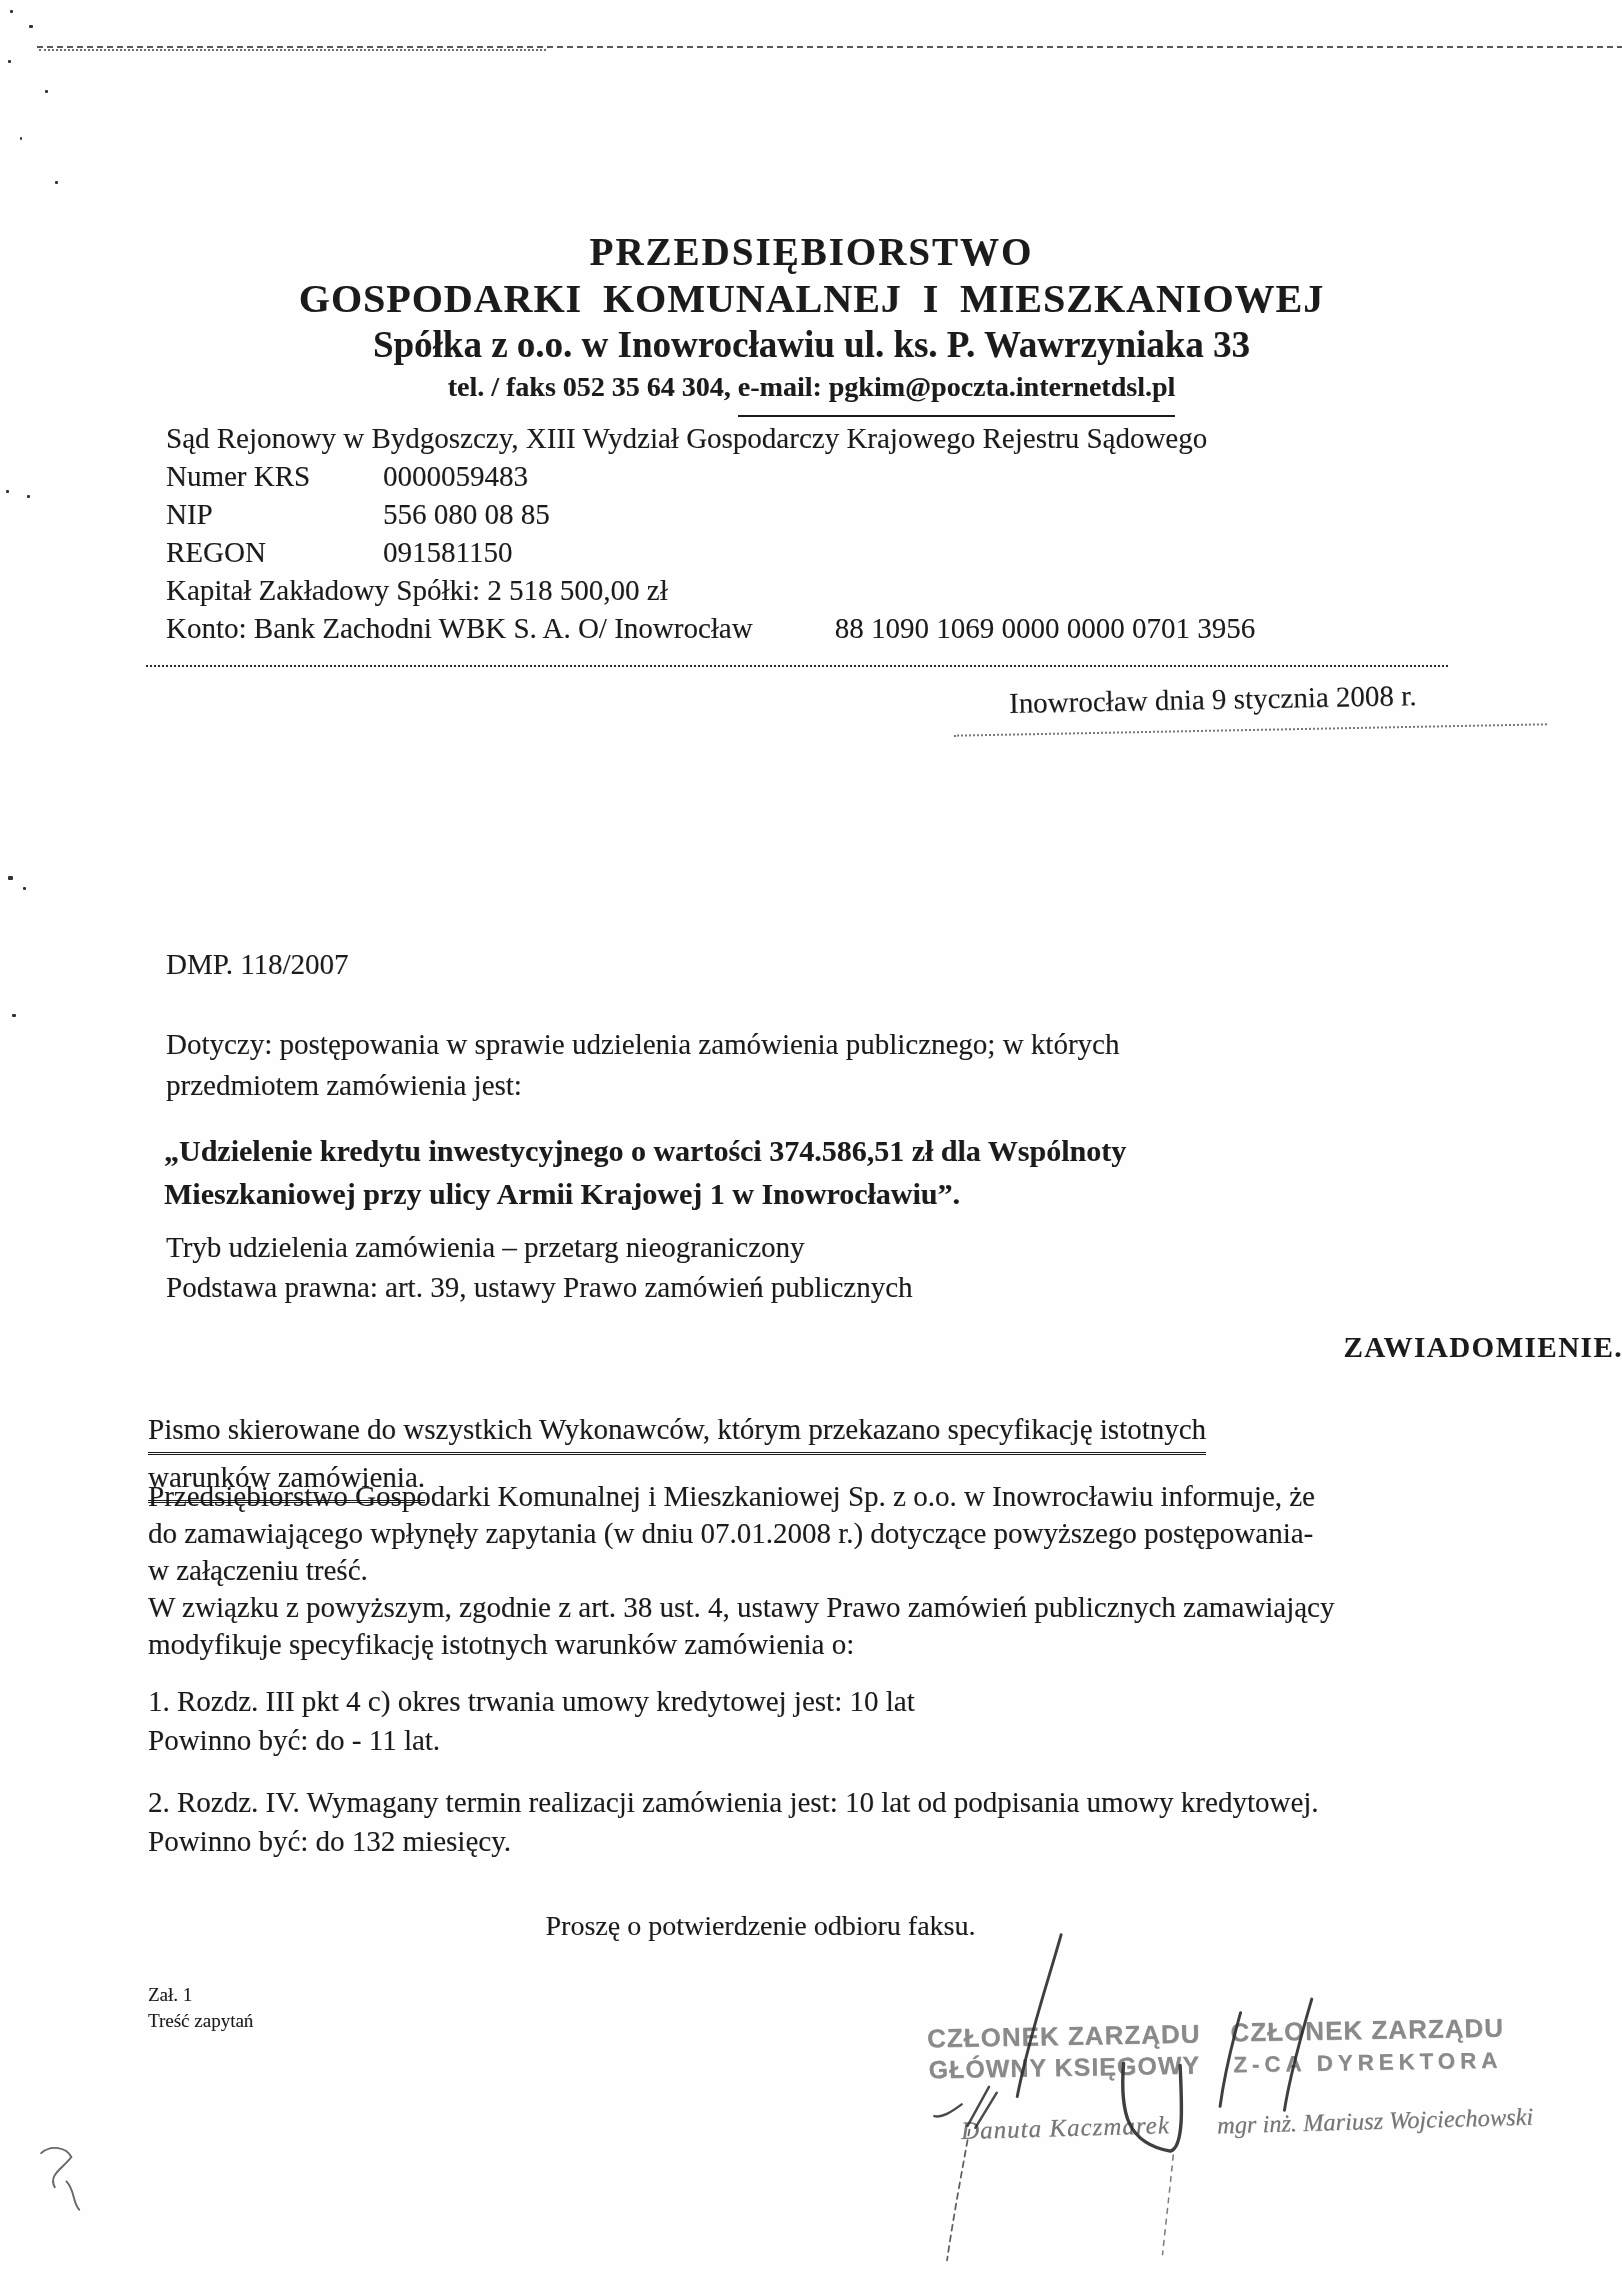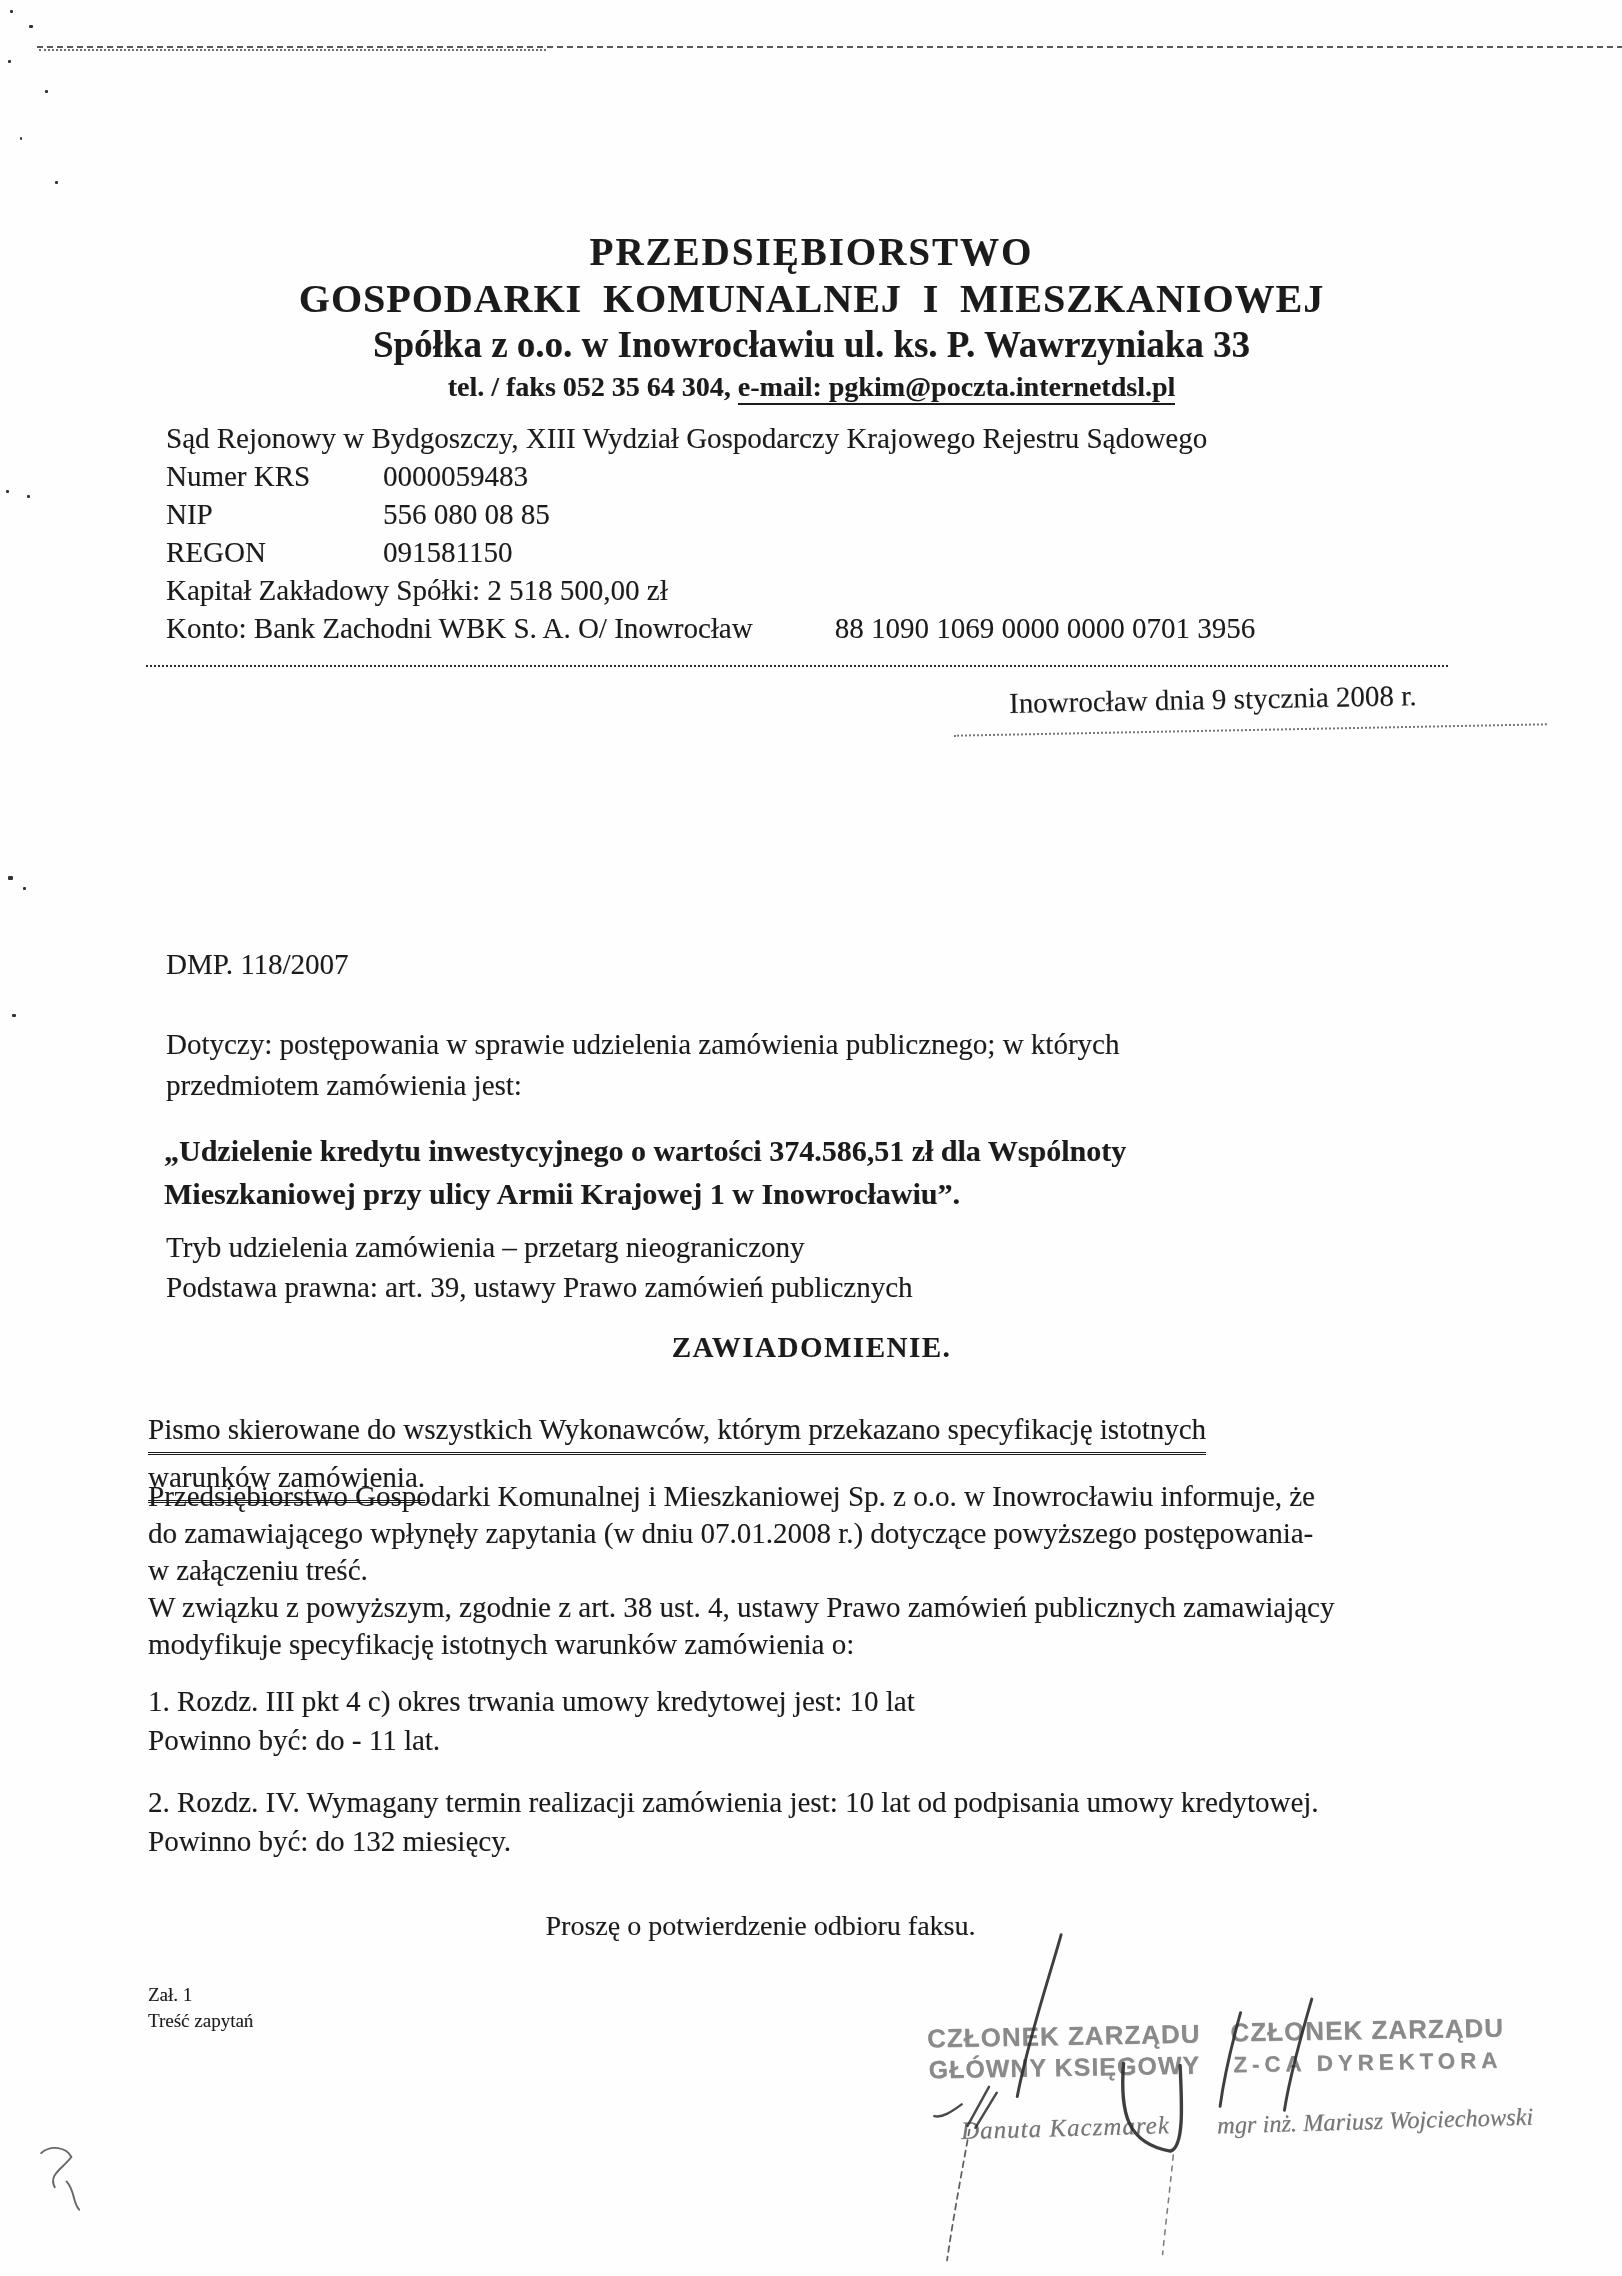--- a/index.html
+++ b/index.html
@@ -17,40 +17,40 @@
   .topline{position:absolute;top:46px;left:37px;right:0;height:0;border-top:2px dashed #3c3c3c;opacity:.85;}
   .topline2{position:absolute;top:49px;left:39px;width:507px;height:0;border-top:2.9px dotted #4a4a4a;opacity:.8;}
   .speck{position:absolute;width:2.9px;height:2.9px;background:#333;border-radius:1px;}
 
   
   .header{position:absolute;top:228px;left:0;width:1623px;text-align:center;font-weight:bold;}
   .h1{font-size:39px;line-height:47px;letter-spacing:2px;}
   .h2{font-size:40px;line-height:47px;letter-spacing:1px;word-spacing:9.8px;}
   .h3{font-size:37px;line-height:45px;}
   .h4{font-size:28px;line-height:39px;}
-  .email{border-bottom:2px solid #1b1b1b;padding-bottom:1px;}
+  .email{border-bottom:2px solid #1b1b1b;padding-bottom:13px;}
 
   
   .registry{position:absolute;left:166px;top:419px;width:1317px;font-size:29px;line-height:38px;}
   .reg-label{display:inline-block;min-width:217px;}
   .konto-num{margin-left:82px;}
 
   .sep{position:absolute;left:146px;top:665px;width:1302px;height:0;border-top:2.9px dotted #2b2b2b;}
 
   .dateline{position:absolute;left:1009px;top:683px;font-size:29px;transform:rotate(-1.1deg);white-space:nowrap;}
   .date-underline{position:absolute;left:954px;top:729px;width:593px;height:0;border-top:2px dotted #777;transform:rotate(-1.1deg);}
 
   .refnum{position:absolute;left:166px;top:948px;font-size:29px;}
 
   .para{font-size:29px;line-height:41px;}
   .dotyczy{position:absolute;left:166px;top:1024px;width:1297px;}
   .subject-bold{position:absolute;left:164px;top:1129px;width:1297px;font-weight:bold;font-size:30px;line-height:43px;}
   .tryb{position:absolute;left:166px;top:1227px;width:1297px;font-size:29px;line-height:40px;}
 
-  .notice-title{position:absolute;left:0;top:1331px;width:1623px;text-align:center;font-weight:bold;font-size:29px;letter-spacing:1.5px;}
+  .notice-title{position:absolute;left:0;top:1331px;width:1623px;text-align:right;font-weight:bold;font-size:29px;letter-spacing:1.5px;}
 
   .addressee{position:absolute;left:148px;top:1407px;width:1326px;font-weight:normal;font-size:29px;line-height:44px;}
   .u-dbl{display:inline-block;border-bottom:3.9px double #1b1b1b;padding-bottom:1px;}
 
   .bodytext{position:absolute;left:148px;top:1478px;width:1365px;font-size:29px;line-height:37px;}
 
   .item1{position:absolute;left:148px;top:1682px;width:1365px;font-size:29px;line-height:39px;}
   .item2{position:absolute;left:148px;top:1783px;width:1365px;font-size:29px;line-height:39px;}
 
   .closing{position:absolute;left:0;top:1910px;width:1623px;text-align:center;font-size:28px;transform:translateX(-51px);}

